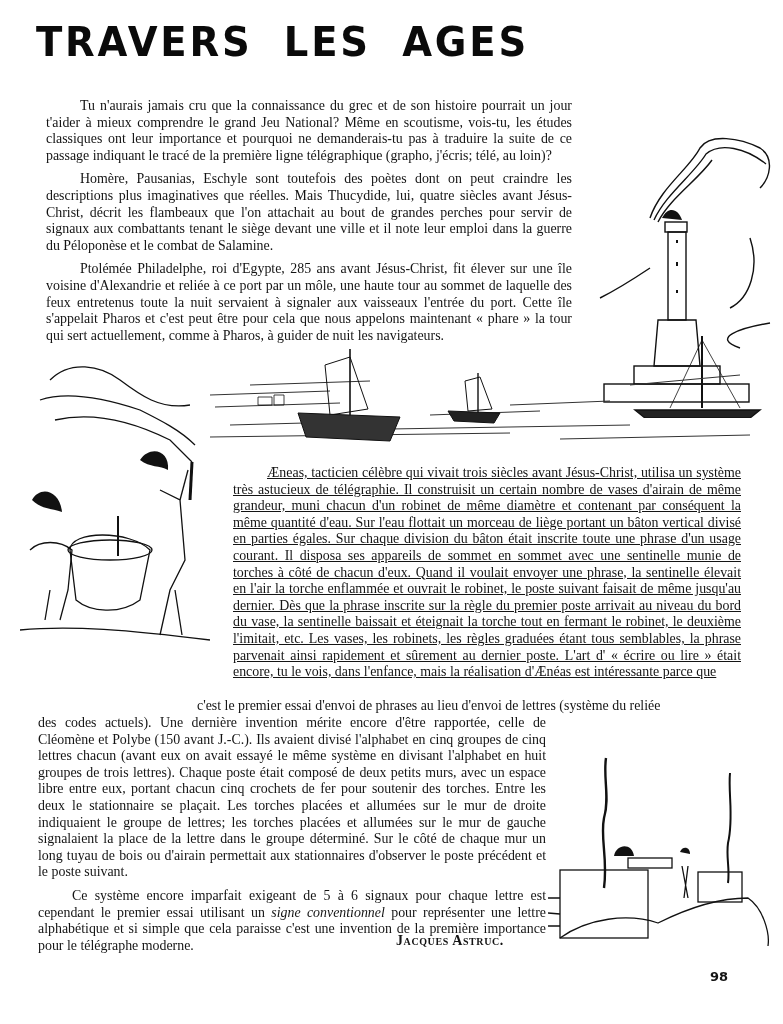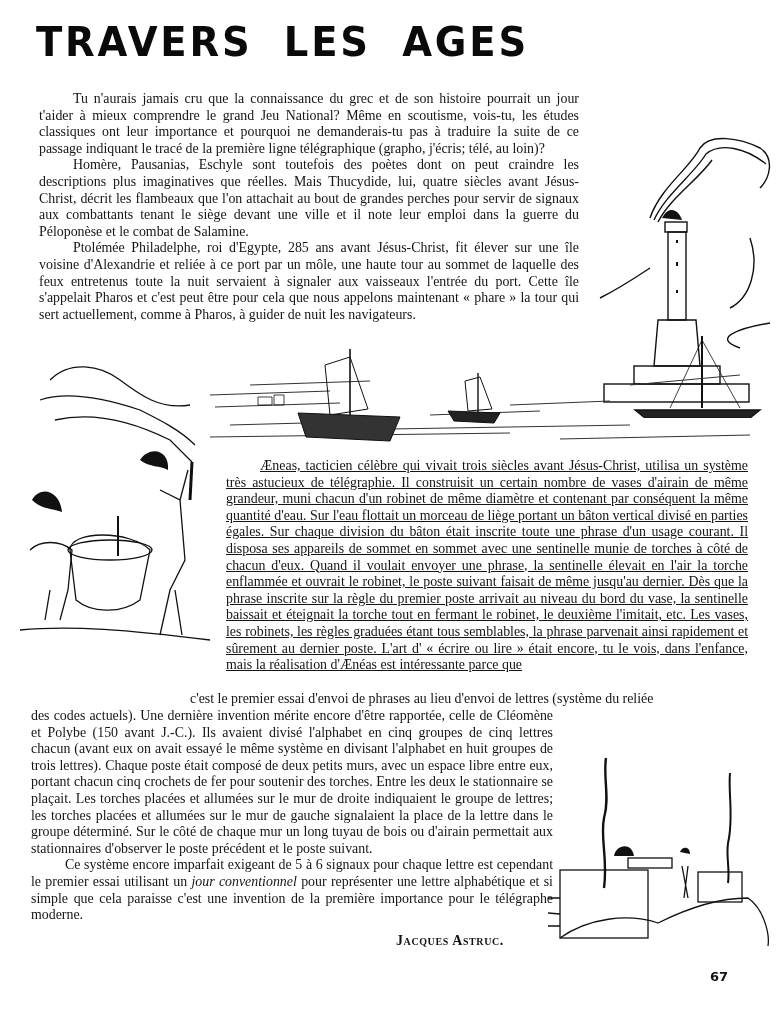--- a/index.html
+++ b/index.html
@@ -3,21 +3,21 @@
   <meta charset="utf-8">
   <style>
     html, body { margin: 0; padding: 0; background: #ffffff; }
     body { width: 783px; height: 1024px; position: relative; overflow: hidden;
            font-family: "Liberation Serif", "DejaVu Serif", serif; color: #141414; }
     .title { position: absolute; left: 36px; top: 22px; margin: 0;
              font-family: "DejaVu Sans", "Liberation Sans", sans-serif; font-weight: bold;
              font-size: 41px; letter-spacing: 3px; word-spacing: 16px; color: #0a0a0a;
              transform: scaleX(0.94); transform-origin: left top; line-height: 1; }
     .block { position: absolute; font-size: 13.9px; line-height: 16.6px; text-align: justify; }
-    .block p { margin: 0; text-indent: 34px; }
+    .block p { margin: 7px; text-indent: 34px; }
     .block p.noind { text-indent: 0; }
     #block1 { left: 39px; top: 91px; width: 540px; }
     #block2 { left: 226px; top: 458px; width: 522px; text-decoration: underline; }
     #block3 { left: 31px; top: 708px; width: 522px; }
     .signature { position: absolute; left: 396px; top: 933px; font-size: 14px;
                  font-variant: small-caps; letter-spacing: 0.6px; font-weight: bold; }
     .pagenum { position: absolute; left: 710px; top: 969px;
                font-family: "DejaVu Sans", "Liberation Sans", sans-serif; font-weight: bold; font-size: 13px; }
     .illus { position: absolute; }
     .illus svg { display: block; }
@@ -100,21 +100,21 @@
 
 <div class="block" id="block2">
   <p>Æneas, tacticien célèbre qui vivait trois siècles avant Jésus-Christ, utilisa un système très astucieux de télégraphie. Il construisit un certain nombre de vases d'airain de même grandeur, muni chacun d'un robinet de même diamètre et contenant par conséquent la même quantité d'eau. Sur l'eau flottait un morceau de liège portant un bâton vertical divisé en parties égales. Sur chaque division du bâton était inscrite toute une phrase d'un usage courant. Il disposa ses appareils de sommet en sommet avec une sentinelle munie de torches à côté de chacun d'eux. Quand il voulait envoyer une phrase, la sentinelle élevait en l'air la torche enflammée et ouvrait le robinet, le poste suivant faisait de même jusqu'au dernier. Dès que la phrase inscrite sur la règle du premier poste arrivait au niveau du bord du vase, la sentinelle baissait et éteignait la torche tout en fermant le robinet, le deuxième l'imitait, etc. Les vases, les robinets, les règles graduées étant tous semblables, la phrase parvenait ainsi rapidement et sûrement au dernier poste. L'art d' « écrire ou lire » était encore, tu le vois, dans l'enfance, mais la réalisation d'Ænéas est intéressante parce que</p>
 </div>
 <div class="block" style="left:190px; top:691px; width:558px;">
   <p class="noind">c'est le premier essai d'envoi de phrases au lieu d'envoi de lettres (système du reliée</p>
 </div>
 
 <div class="block" id="block3">
   <p class="noind">des codes actuels). Une dernière invention mérite encore d'être rapportée, celle de Cléomène et Polybe (150 avant J.-C.). Ils avaient divisé l'alphabet en cinq groupes de cinq lettres chacun (avant eux on avait essayé le même système en divisant l'alphabet en huit groupes de trois lettres). Chaque poste était composé de deux petits murs, avec un espace libre entre eux, portant chacun cinq crochets de fer pour soutenir des torches. Entre les deux le stationnaire se plaçait. Les torches placées et allumées sur le mur de droite indiquaient le groupe de lettres; les torches placées et allumées sur le mur de gauche signalaient la place de la lettre dans le groupe déterminé. Sur le côté de chaque mur un long tuyau de bois ou d'airain permettait aux stationnaires d'observer le poste précédent et le poste suivant.</p>
-  <p><span>Ce système encore imparfait exigeant de 5 à 6 signaux pour chaque lettre est cependant le premier essai utilisant un</span> <em>jour conventionnel</em> <span>pour représenter une lettre alphabétique et si simple que cela paraisse c'est une invention de la première importance pour le télégraphe moderne.</span></p>
+  <p><span>Ce système encore imparfait exigeant de 5 à 6 signaux pour chaque lettre est cependant le premier essai utilisant un</span> <em>signe conventionnel</em> <span>pour représenter une lettre alphabétique et si simple que cela paraisse c'est une invention de la première importance pour le télégraphe moderne.</span></p>
 </div>
 
 <div class="illus" style="left:548px; top:748px;">
   <svg width="232" height="200" viewBox="0 0 232 200">
     <g fill="none" stroke="#111" stroke-width="1.3">
       <path d="M58 10 C55 30, 62 50, 56 70 C52 90, 60 110, 56 140" stroke-width="2.4"></path>
       <path d="M182 25 C180 45, 186 70, 180 95 C178 110, 182 120, 180 135" stroke-width="2"></path>
       <rect x="12" y="122" width="88" height="68"></rect>
       <rect x="150" y="124" width="44" height="30"></rect>
       <rect x="80" y="110" width="44" height="10"></rect>
@@ -123,13 +123,13 @@
       <path d="M0 150 L12 150 M0 165 L12 166 M0 178 L12 178"></path>
     </g>
     <g fill="#111">
       <path d="M66 108 C68 96, 84 94, 86 108 Z"></path>
       <path d="M132 104 C134 98, 142 98, 142 106 Z"></path>
     </g>
   </svg>
 </div>
 
 <div class="signature">Jacques Astruc.</div>
-<div class="pagenum">67</div>
+<div class="pagenum">98</div>
 
 </body></html>

